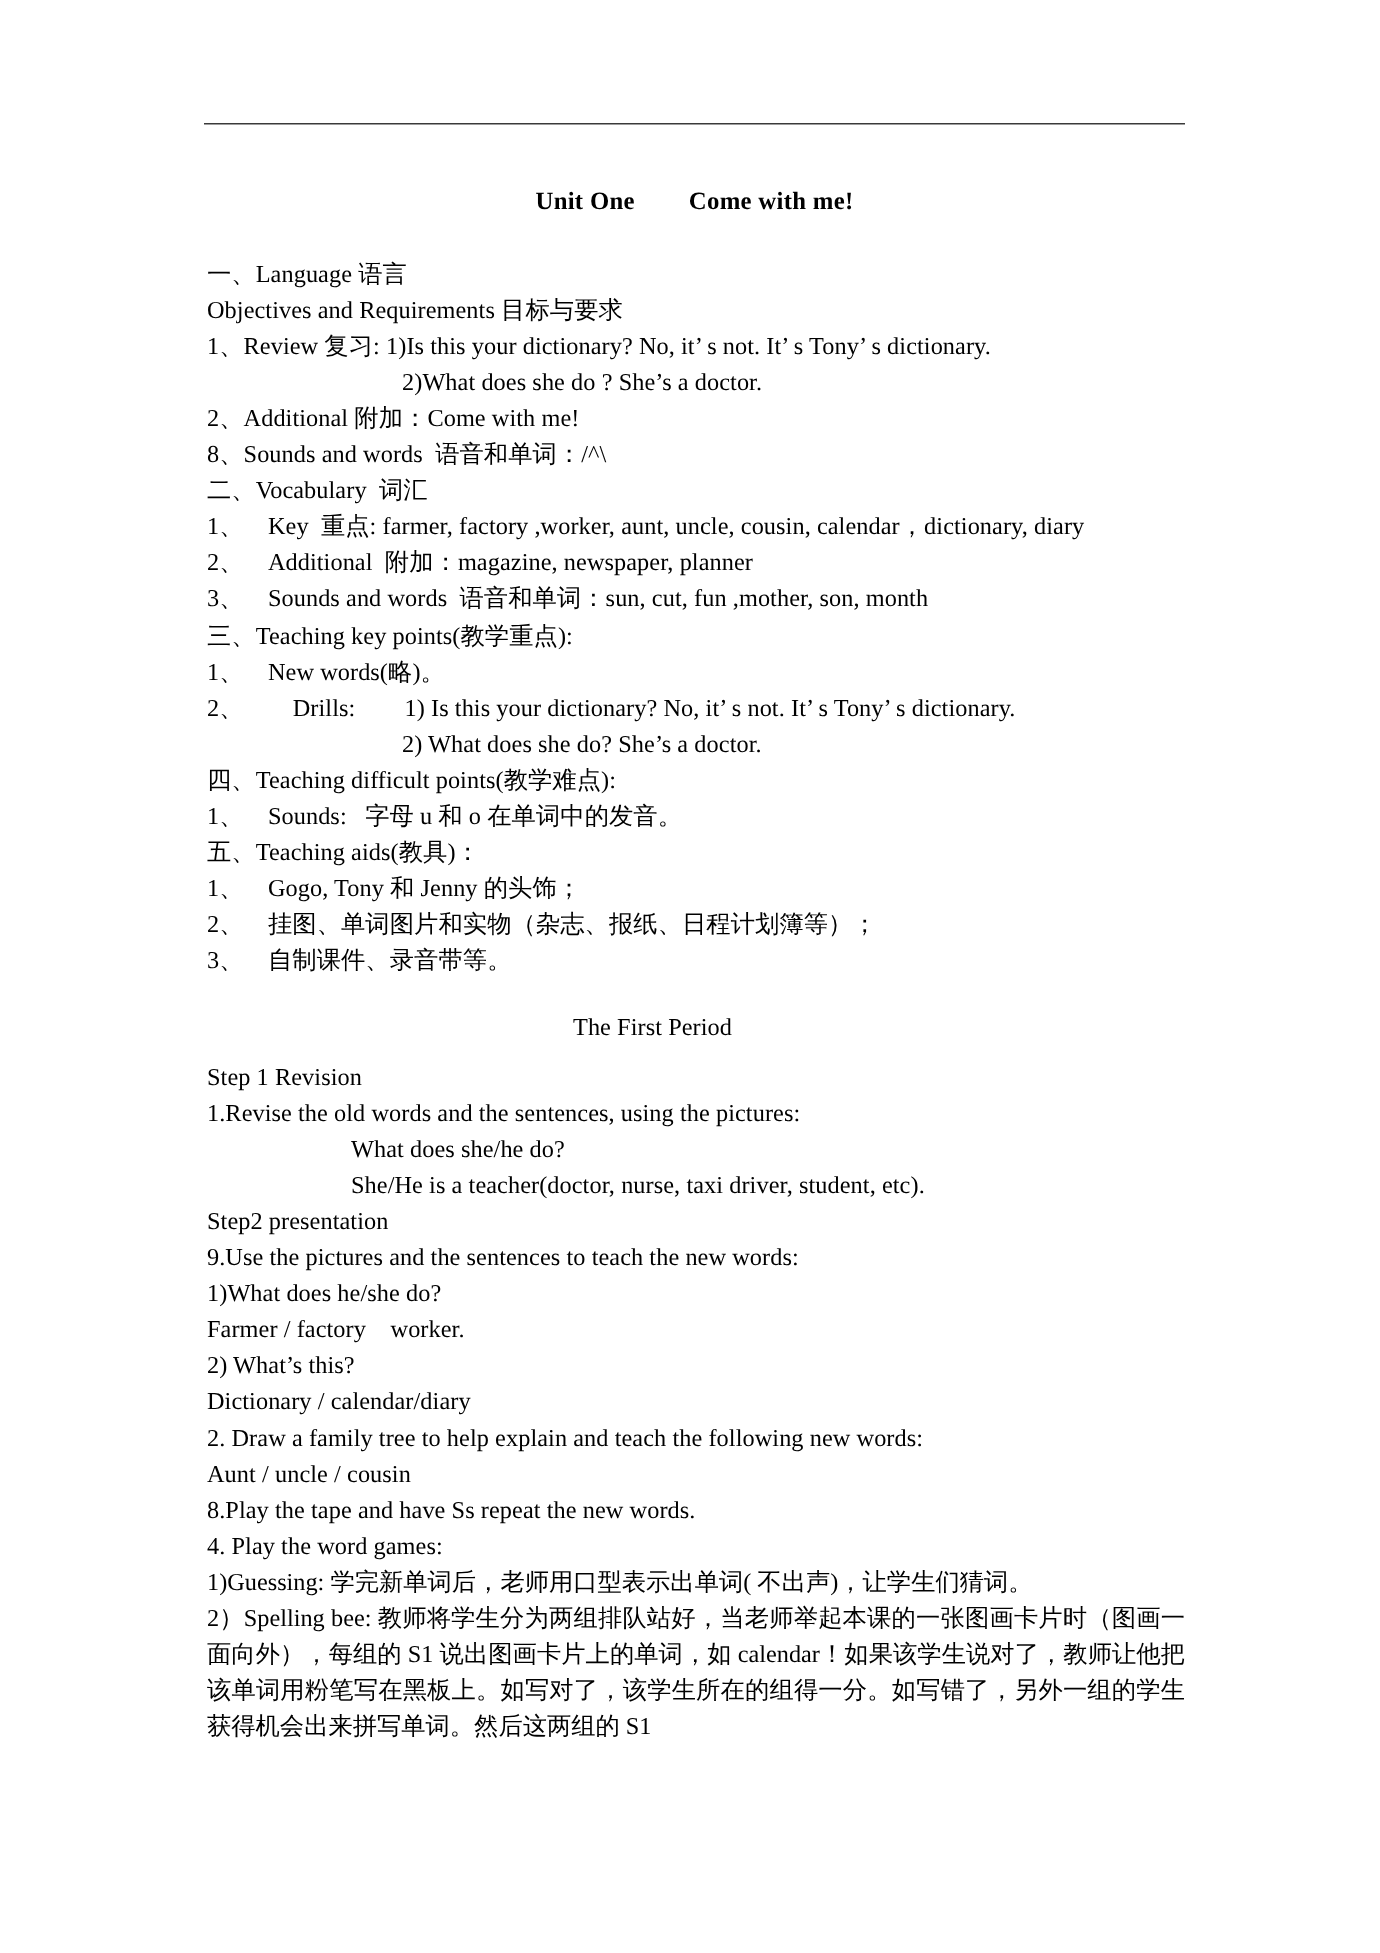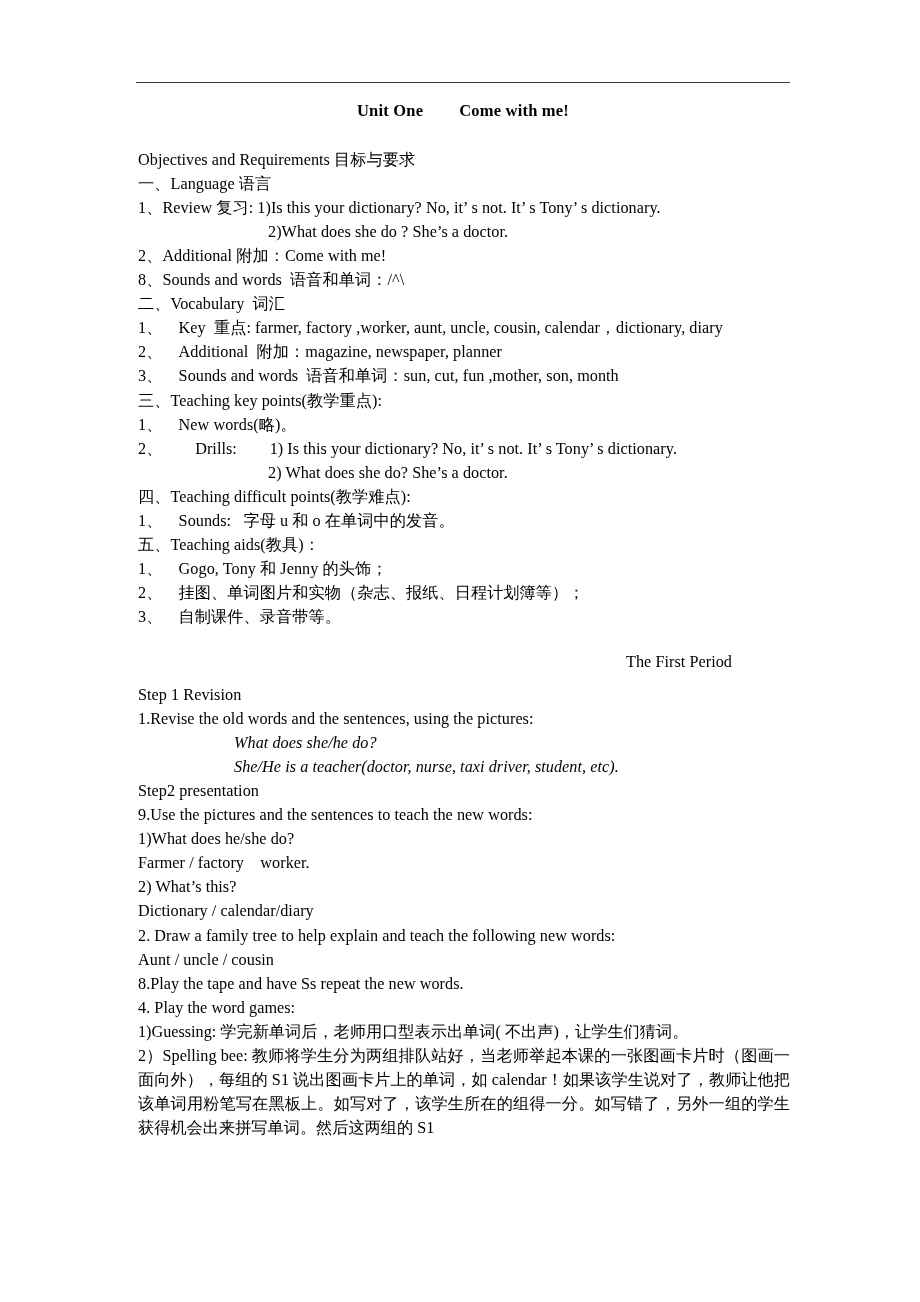--- a/index.html
+++ b/index.html
@@ -25,21 +25,21 @@
     position: absolute;
     left: 136px;
     top: 82px;
     width: 654px;
     height: 0;
     border-top: 1.6px solid #3a3a3a;
   }
   .content {
     position: absolute;
     left: 138px;
-    top: 92px;
+    top: 115px;
     width: 660px;
   }
   .doc-title {
     text-align: center;
     font-weight: bold;
     font-size: 16.5px;
     letter-spacing: 0.2px;
     margin: 0 0 0 0;
     padding-top: 9px;
     padding-right: 10px;
@@ -54,50 +54,50 @@
   .spacer-xs { height: 9px; }
 
   .ln {
     font-size: 16.2px;
     line-height: 24.1px;
     white-space: pre-wrap;
     margin: 0;
     letter-spacing: 0.05px;
   }
   .center {
-    text-align: right;
+    text-align: center;
     padding-right: 66px;
   }
   .para {
     font-size: 16.2px;
     line-height: 24.1px;
     margin: 0;
     text-align: justify;
     text-justify: inter-ideograph;
     white-space: normal;
     width: 652px;
   }
   .ind-drill { padding-left: 130px; }
-  .ind-what { padding-left: 96px; font-style: italic; }
+  .ind-what { padding-left: 96px; }
 </style>
 </head>
 <body>
 
 <div class="page">
 
   <div class="hrule"></div>
 
   <div class="content">
 
     <div class="doc-title"><span>Unit One</span><span class="title-gap"></span><span>Come with me!</span></div>
 
     <div class="spacer-lg"></div>
 
+    <div class="ln">一、Language 语言</div>
     <div class="ln">Objectives and Requirements 目标与要求</div>
-    <div class="ln">一、Language 语言</div>
     <div class="ln">1、Review 复习: 1)Is this your dictionary? No, it’ s not. It’ s Tony’ s dictionary.</div>
     <div class="ln ind-drill">2)What does she do ? She’s a doctor.</div>
     <div class="ln">2、Additional 附加：Come with me!</div>
     <div class="ln">8、Sounds and words  语音和单词：/^\</div>
 
     <div class="ln">二、Vocabulary  词汇</div>
     <div class="ln">1、　Key  重点: farmer, factory ,worker, aunt, uncle, cousin, calendar，dictionary, diary</div>
     <div class="ln">2、　Additional  附加：magazine, newspaper, planner</div>
     <div class="ln">3、　Sounds and words  语音和单词：sun, cut, fun ,mother, son, month</div>
 

